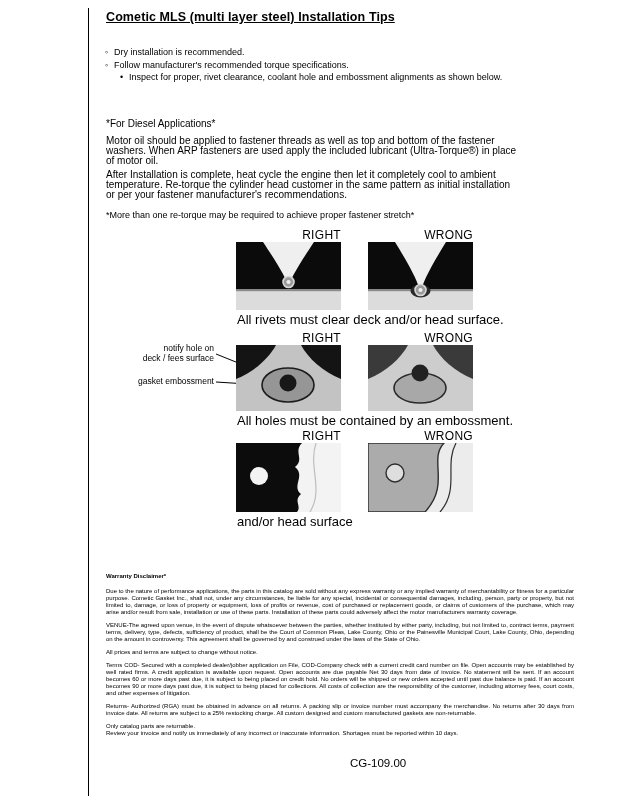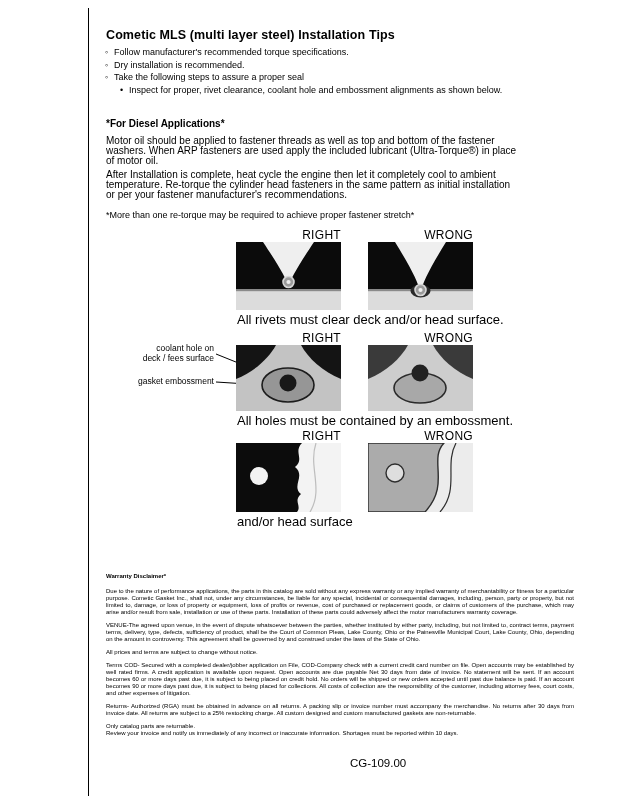--- a/index.html
+++ b/index.html
@@ -1,25 +1,25 @@
 <!DOCTYPE html>
 <html><head>
 <meta charset="utf-8">
 <style>
   html,body{margin:0;padding:0}
   body{width:618px;height:800px;position:relative;background:#ffffff;color:#000;
        font-family:"Liberation Sans",sans-serif;overflow:hidden}
   .vrule{position:absolute;left:88px;top:8px;height:788px;width:1px;background:#000}
-  .title{position:absolute;left:106px;top:28px;font-size:12.5px;font-weight:bold;letter-spacing:.1px}
+  .title{position:absolute;left:106px;top:10px;font-size:12.5px;font-weight:bold;text-decoration:underline;letter-spacing:.1px}
   .bullets{position:absolute;left:104px;top:46px;width:452px;font-size:9px;line-height:12.6px}
   .bullet{position:relative;padding-left:10px}
   .bullet::before{content:"◦";position:absolute;left:1px;top:0}
   .bullet.sub{margin-left:15px}
   .bullet.sub::before{content:"•"}
-  .diesel-head{position:absolute;left:106px;top:118px;font-size:10px;font-weight:bold}
+  .diesel-head{position:absolute;left:106px;top:118px;font-size:10px;font-weight:normal}
   .para{position:absolute;left:106px;width:412px;font-size:10px;line-height:10px}
   .p1{top:136px}
   .p2{top:170px}
   .note{position:absolute;left:106px;top:210px;font-size:9px}
   .dlabel{position:absolute;width:105px;text-align:right;font-size:12px;letter-spacing:.3px}
   .img{position:absolute;width:105px;line-height:0}
   .cap{position:absolute;font-size:13px;line-height:12px}
   .leaders{position:absolute}
   .ann{position:absolute;width:96px;text-align:right;font-size:8.5px;line-height:9.8px}
   .legal{position:absolute;left:106px;top:573px;width:468px;font-size:6px;line-height:7px;text-align:justify}
@@ -31,29 +31,28 @@
 </head>
 <body>
 
 <div>
 
   <div class="vrule"></div>
 
   <div class="title">Cometic MLS (multi layer steel) Installation Tips</div>
 
   <div class="bullets">
+    <div class="bullet">Dry installation is recommended.</div>
     <div class="bullet">Follow manufacturer's recommended torque specifications.</div>
-    <div class="bullet">Dry installation is recommended.</div>
-    <div class="bullet">Take the following steps to assure a proper seal</div>
     <div class="bullet sub">Inspect for proper, rivet clearance, coolant hole and embossment alignments as shown below.</div>
   </div>
 
   <div class="diesel-head">*For Diesel Applications*</div>
   <div class="para p1">Motor oil should be applied to fastener threads as well as top and bottom of the fastener washers. When ARP fasteners are used apply the included lubricant (Ultra-Torque®) in place of motor oil.</div>
-  <div class="para p2">After Installation is complete, heat cycle the engine then let it completely cool to ambient temperature. Re-torque the cylinder head fasteners in the same pattern as initial installation or per your fastener manufacturer's recommendations.</div>
+  <div class="para p2">After Installation is complete, heat cycle the engine then let it completely cool to ambient temperature. Re-torque the cylinder head customer in the same pattern as initial installation or per your fastener manufacturer's recommendations.</div>
   <div class="note">*More than one re-torque may be required to achieve proper fastener stretch*</div>
 
   <div class="dlabel" style="left:236px;top:228px">RIGHT</div>
   <div class="dlabel" style="left:368px;top:228px">WRONG</div>
 
   <div class="img" style="left:236px;top:242px">
     <svg width="105" height="68" viewBox="0 0 105 68">
       <rect width="105" height="68" fill="#efefef"></rect>
       <rect width="105" height="47" fill="#0b0b0b"></rect>
       <path d="M27,0 C43,24 50,36 52.5,45 C55,36 62,24 78,0 Z" fill="#efefef"></path>
@@ -74,21 +73,21 @@
       <circle cx="52.5" cy="48" r="5.5" fill="#9a9a9a" stroke="#d6d6d6" stroke-width="1.6"></circle>
       <circle cx="52.5" cy="48" r="2.1" fill="#efefef"></circle>
     </svg>
   </div>
   <div class="cap" style="left:237px;top:314px">All rivets must clear deck and/or head surface.</div>
 
   <div class="dlabel" style="left:236px;top:331px">RIGHT</div>
   <div class="dlabel" style="left:368px;top:331px">WRONG</div>
 
   <div class="ann" style="left:118px;top:344px">
-    <div>coolant hole on</div>
+    <div>notify hole on</div>
     <div>deck / fees surface</div>
   </div>
   <div class="ann" style="left:118px;top:377px">gasket embossment</div>
 
   <svg class="leaders" style="left:216px;top:342px" width="78" height="52" viewBox="0 0 78 52">
     <line x1="0" y1="12" x2="72" y2="41" stroke="#000" stroke-width="1"></line>
     <line x1="0" y1="40" x2="47" y2="43" stroke="#000" stroke-width="1"></line>
   </svg>
 
   <div class="img" style="left:236px;top:345px">

